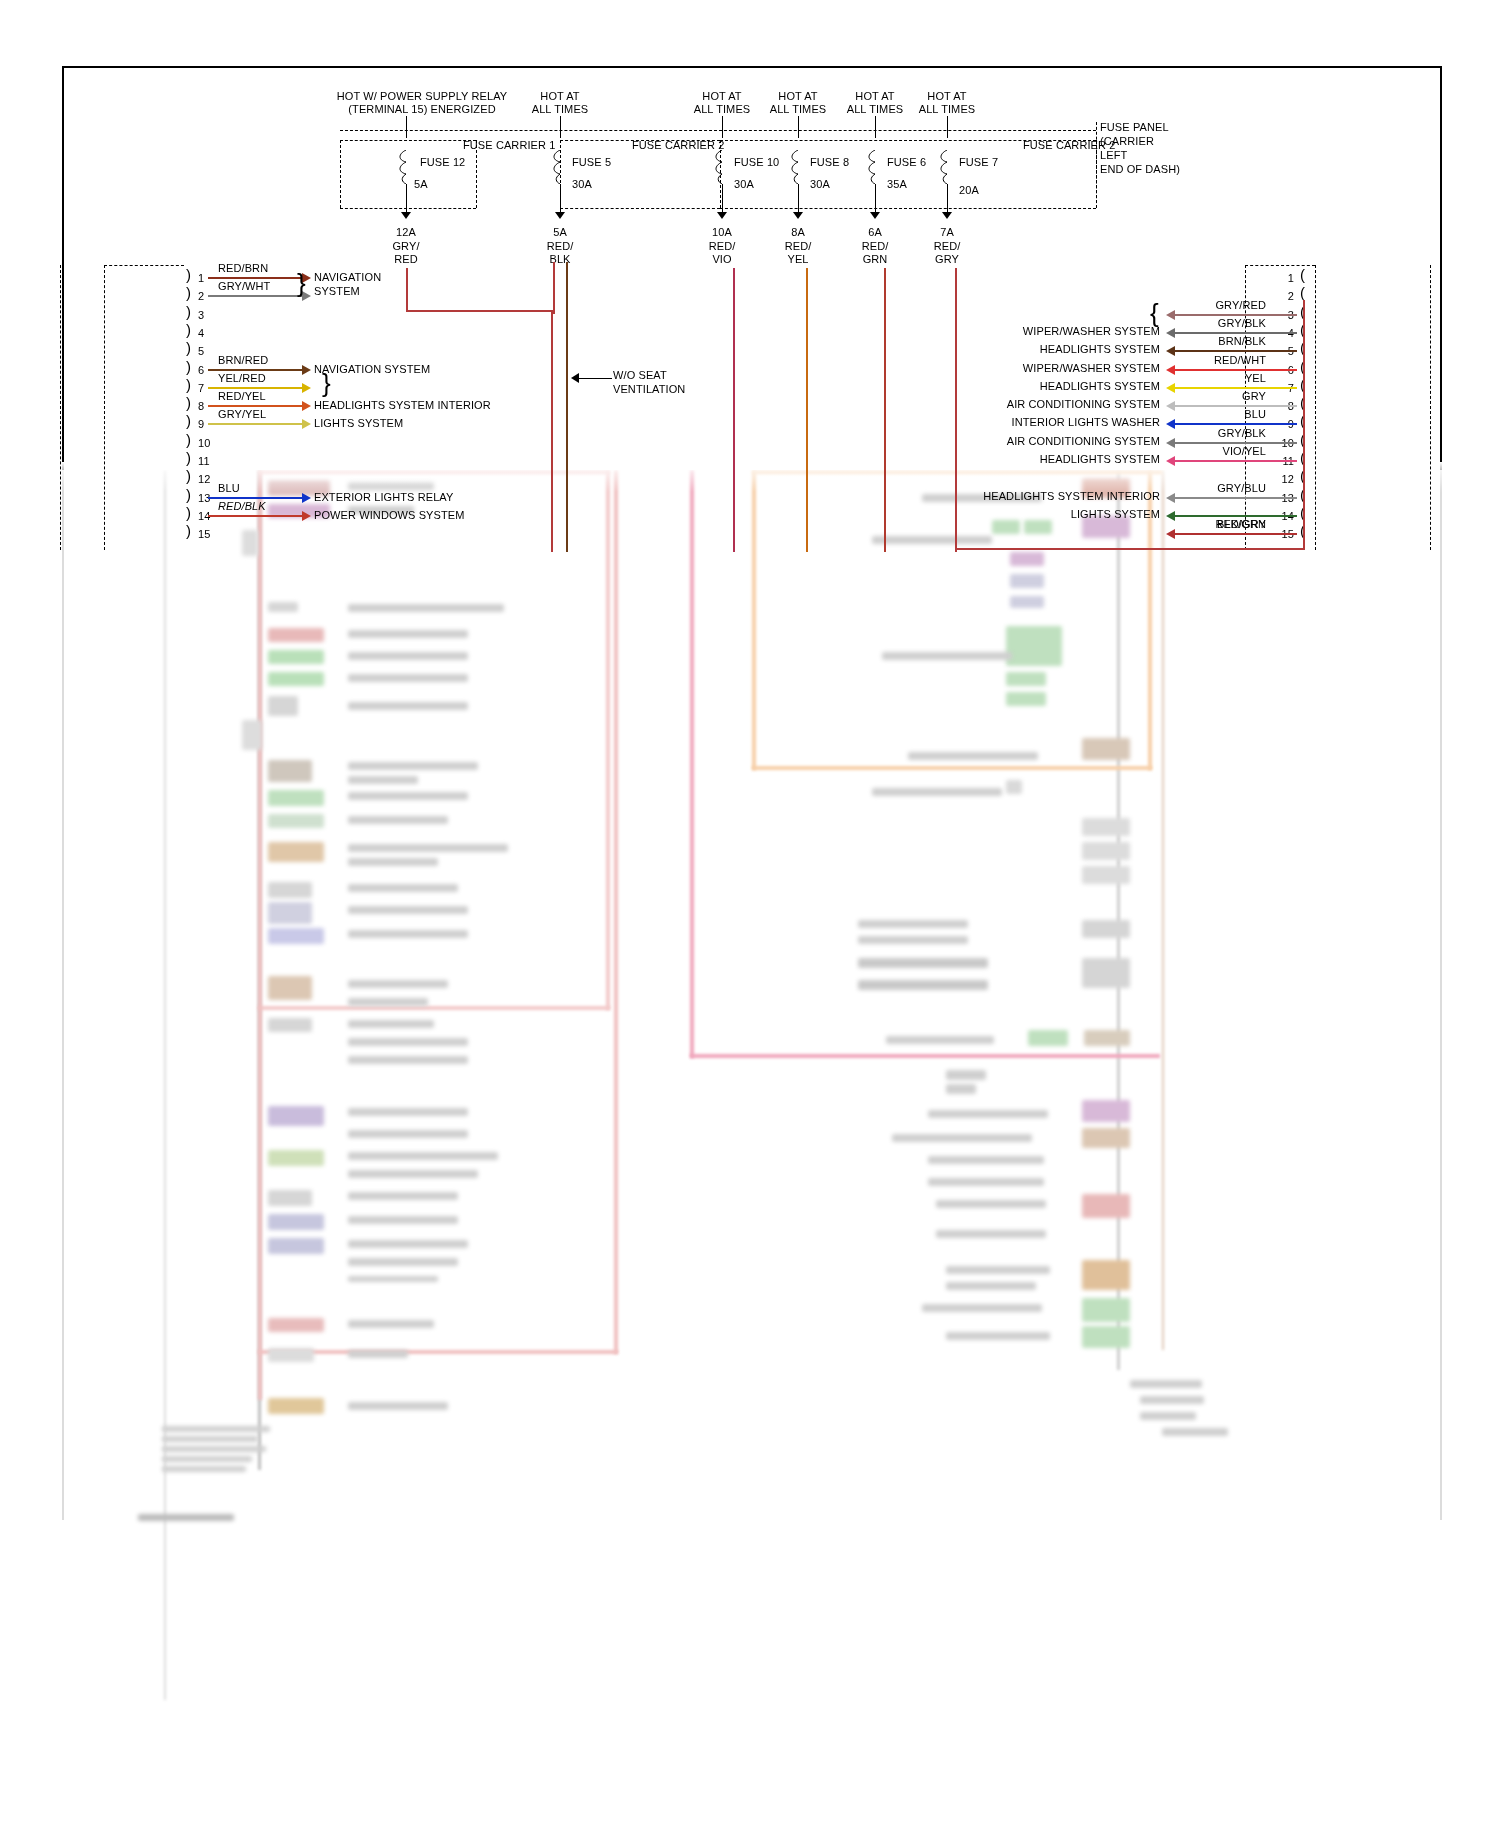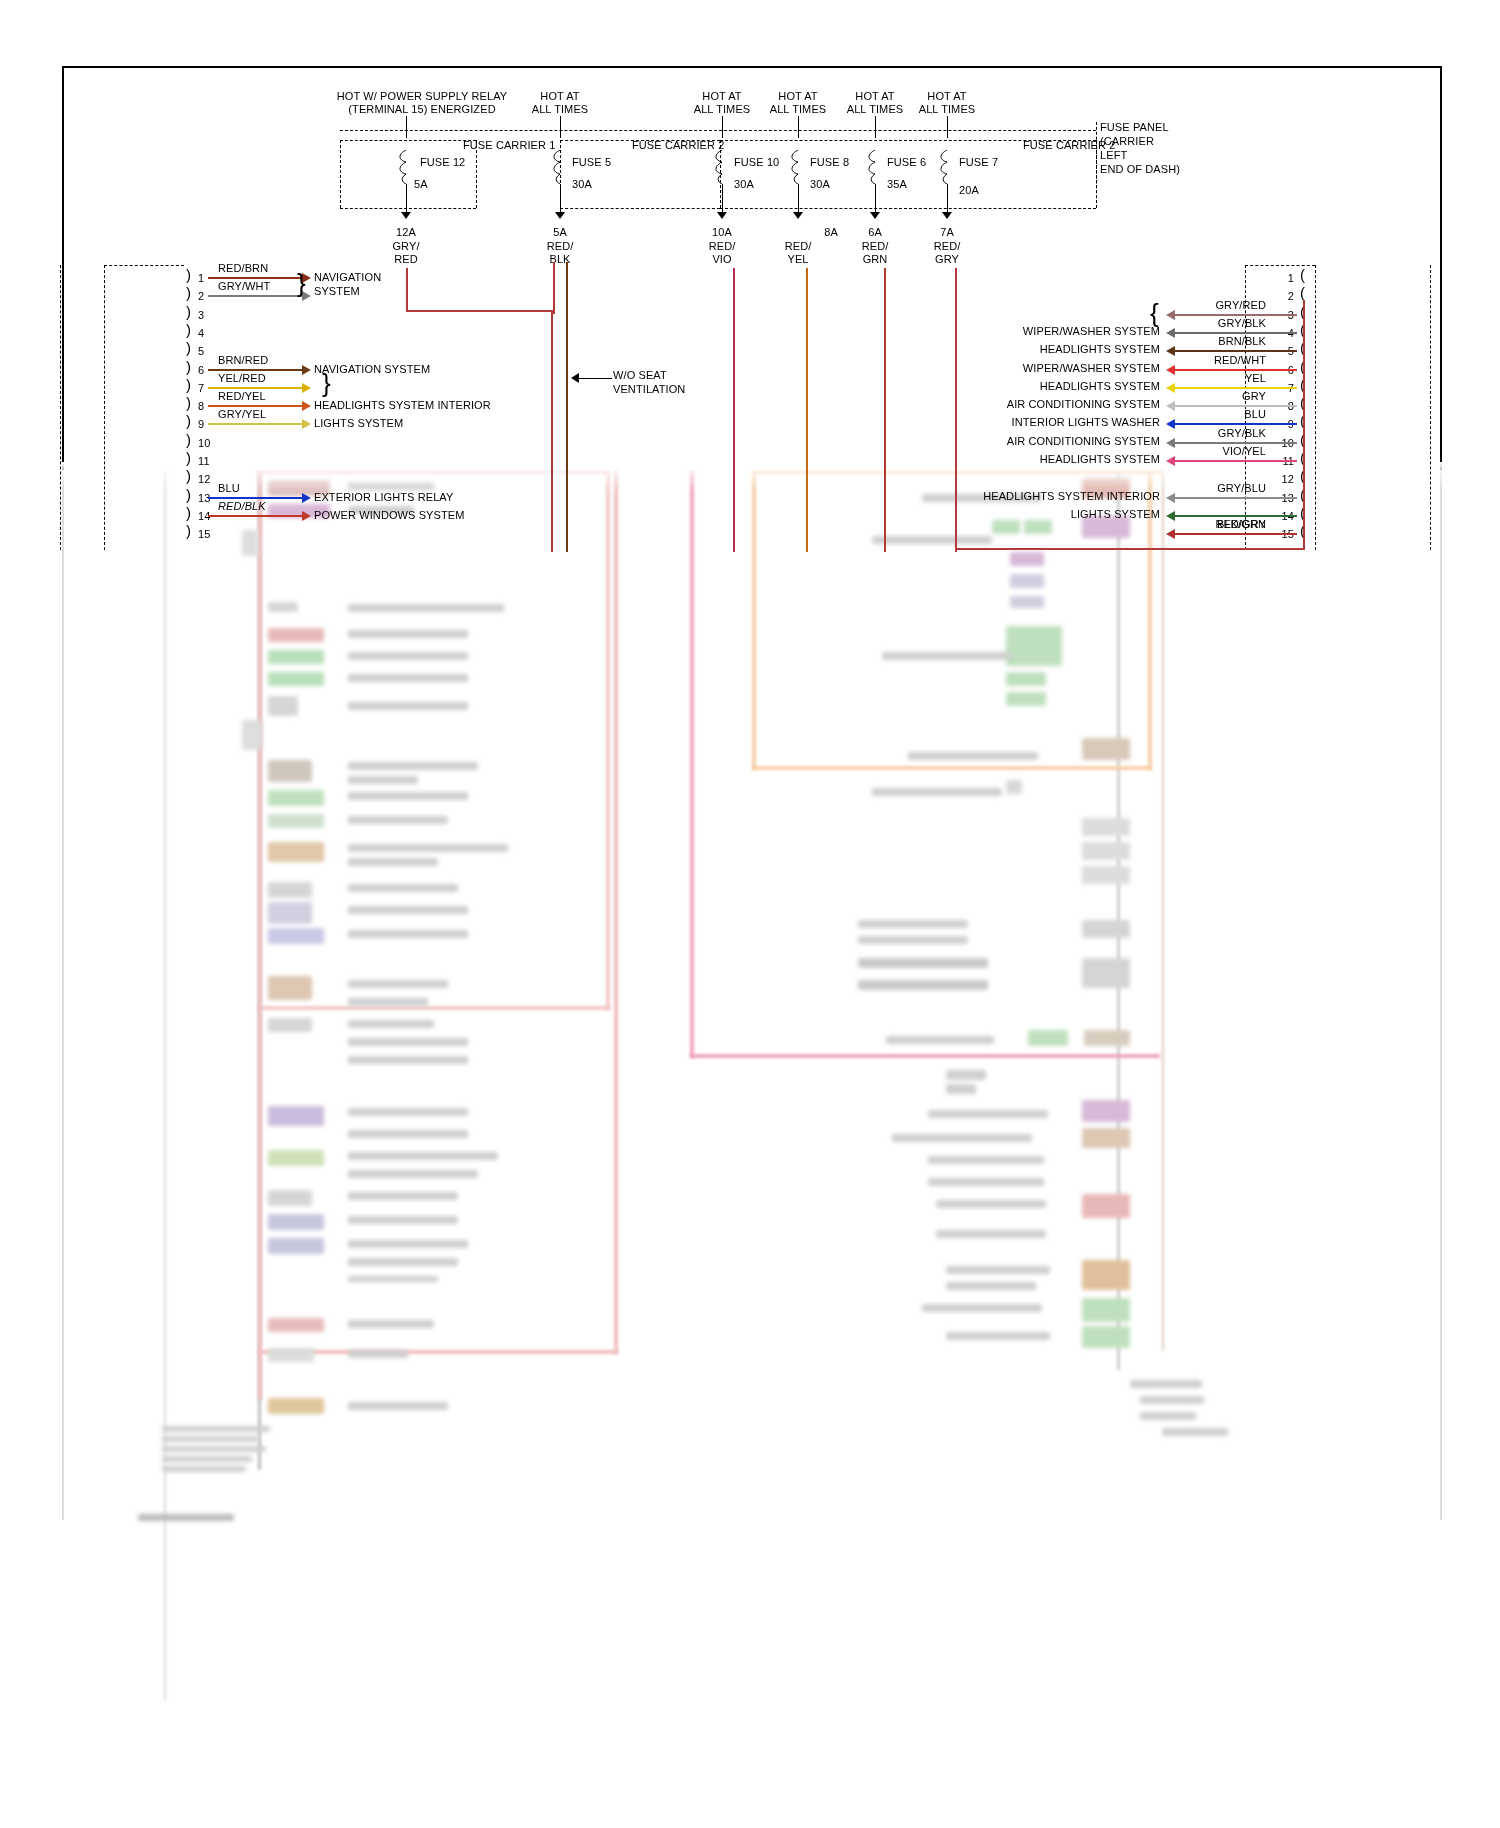--- a/index.html
+++ b/index.html
@@ -288,21 +288,21 @@
   <div class="lbl c" style="left:682px;top:240px;width:80px;line-height:13px;">RED/
 VIO</div>
 
   <div class="lbl" style="left:810px;top:156px;">FUSE 8</div>
   <div class="lbl" style="left:810px;top:178px;">30A</div>
   <svg class="fuse-coil" style="left:790px;top:150px;" viewBox="0 0 12 34">
     <path d="M8 0 C0 4, 0 10, 8 12 C0 16, 0 22, 8 24 C2 28, 4 32, 8 34" stroke="#000" fill="none" stroke-width="1"></path>
   </svg>
   <div class="vline" style="left:798px;top:184px;height:30px;"></div>
   <div class="arrow-d" style="left:793px;top:212px;"></div>
-  <div class="lbl c" style="left:758px;top:226px;width:80px;text-align:right;">8A</div>
+  <div class="lbl c" style="left:758px;top:226px;width:80px;">8A</div>
   <div class="lbl c" style="left:758px;top:240px;width:80px;line-height:13px;">RED/
 YEL</div>
 
   <div class="lbl" style="left:887px;top:156px;">FUSE 6</div>
   <div class="lbl" style="left:887px;top:178px;">35A</div>
   <svg class="fuse-coil" style="left:867px;top:150px;" viewBox="0 0 12 34">
     <path d="M8 0 C0 4, 0 10, 8 12 C0 16, 0 22, 8 24 C2 28, 4 32, 8 34" stroke="#000" fill="none" stroke-width="1"></path>
   </svg>
   <div class="vline" style="left:875px;top:184px;height:30px;"></div>
   <div class="arrow-d" style="left:870px;top:212px;"></div>

